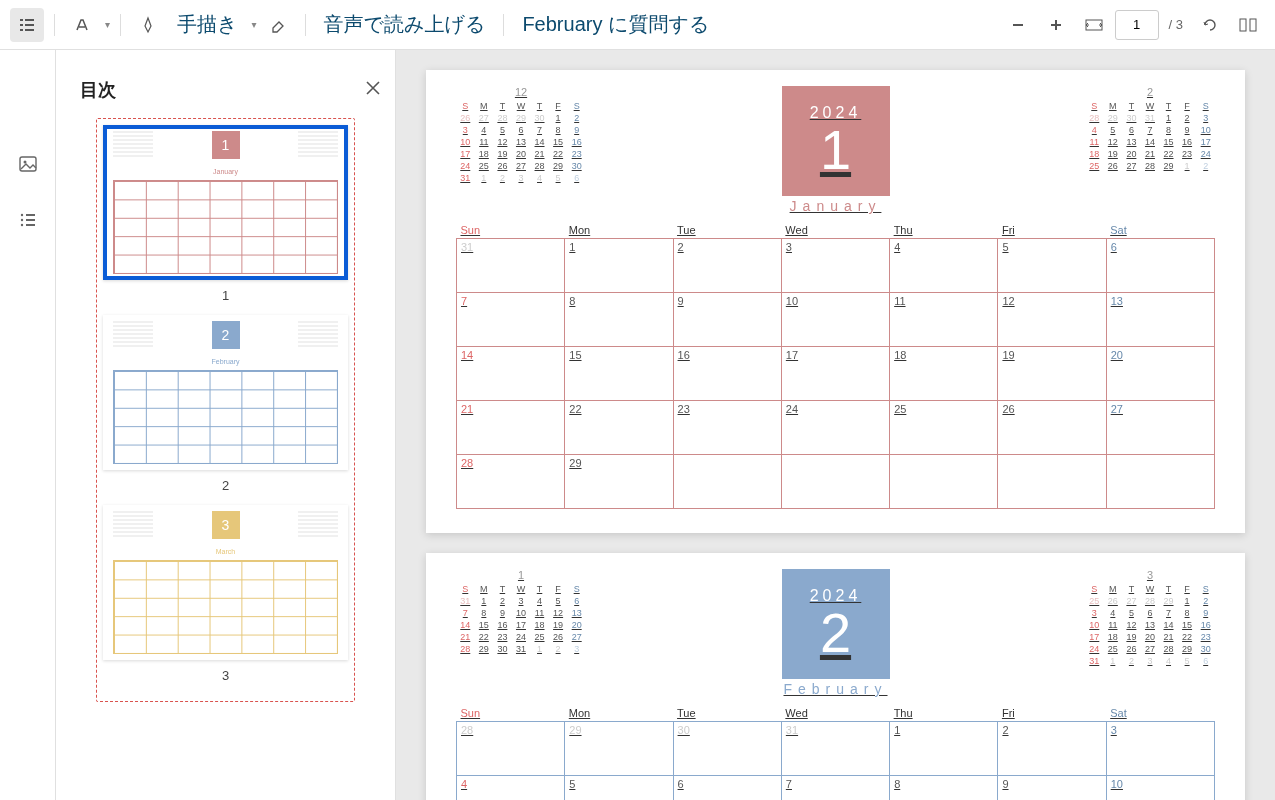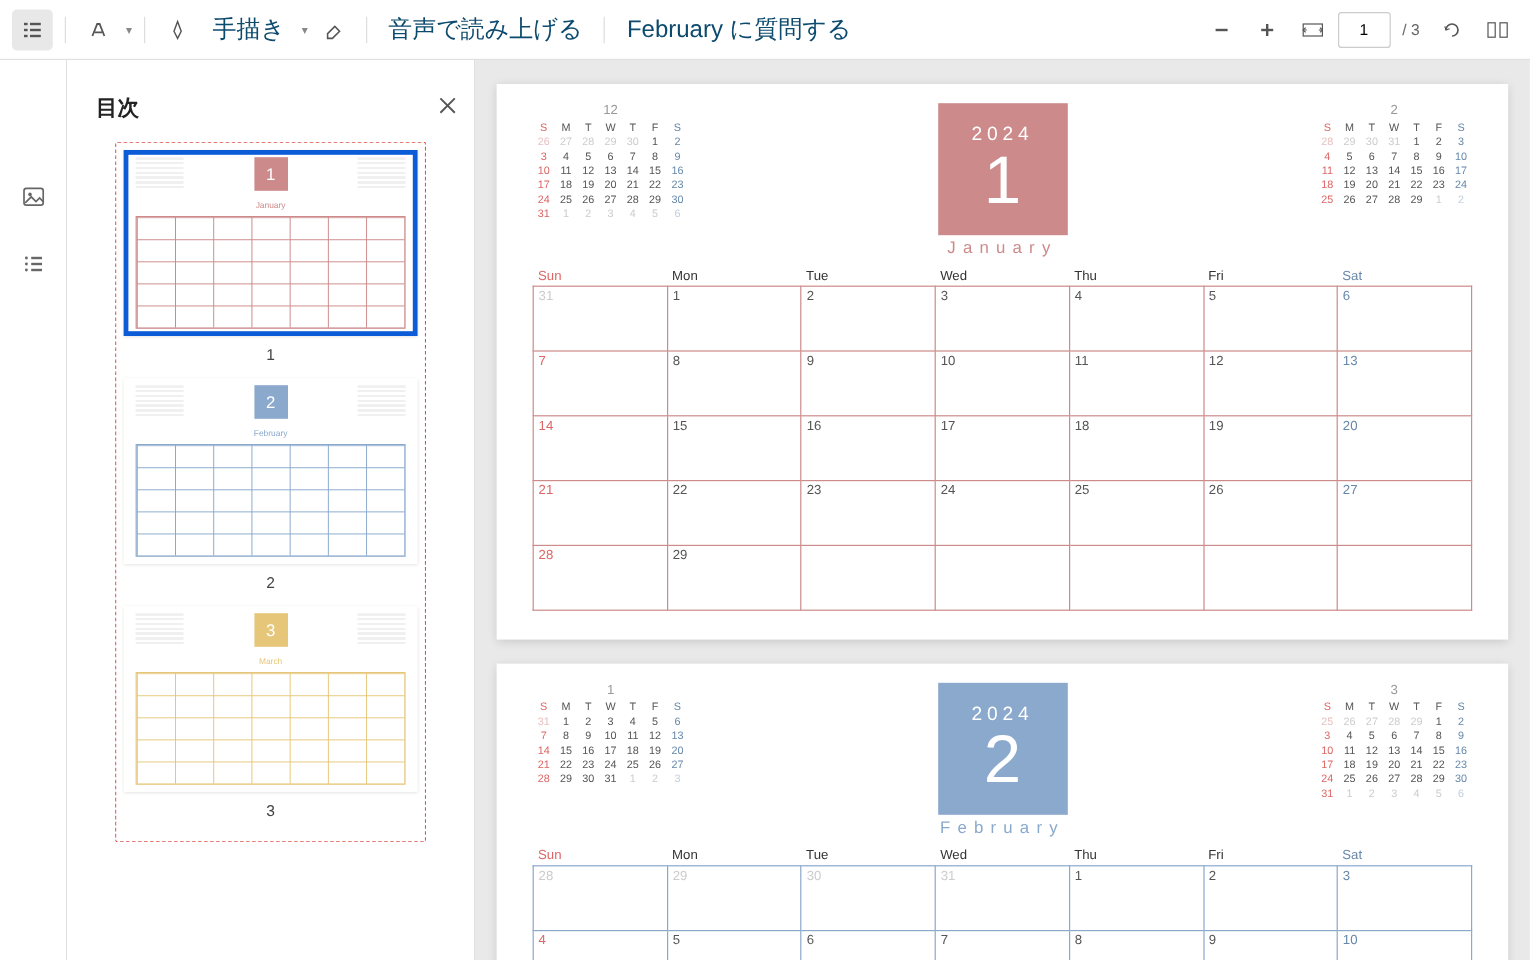--- a/index.html
+++ b/index.html
@@ -22,21 +22,21 @@
 .toc-header { display: flex; align-items: flex-end; justify-content: space-between; padding: 24px 8px 16px 24px; }
 .toc-title { font-size: 18px; font-weight: 600; color: #222; }
 .toc-close { font-size: 20px; cursor: pointer; color: #555; width: 28px; height: 28px; display: flex; align-items: center; justify-content: center; }
 .toc-body { flex: 1; overflow-y: auto; padding: 0 40px 20px 40px; }
 .thumb-container { border: 1px dashed #d9534f; padding: 6px; border-radius: 2px; }
 .thumb-item { margin-bottom: 12px; text-align: center; cursor: pointer; }
 .thumb-img { width: 100%; height: 155px; background: #fff; box-shadow: 0 1px 3px rgba(0,0,0,0.15); position: relative; overflow: hidden; }
 .thumb-img.selected { outline: 4px solid #0b5cd6; outline-offset: -4px; }
 .thumb-label { margin-top: 8px; font-size: 13px; color: #444; }
 
-.doc-area { flex: 1; background: #e9e9e9; overflow-y: auto; padding: 20px 18px; }
+.doc-area { flex: 1; background: #e9e9e9; overflow-y: auto; padding: 20px 30px; text-decoration: underline; }
 .page { background: #fff; box-shadow: 0 2px 8px rgba(0,0,0,0.15); margin-bottom: 20px; padding: 16px 30px 24px 30px; }
 
 .cal-header { display: flex; justify-content: space-between; align-items: flex-start; margin-bottom: 8px; }
 .mini-cal { font-size: 9px; width: 130px; text-align: center; }
 .mini-cal .mtitle { color: #999; font-size: 11px; margin-bottom: 2px; }
 .mini-cal table { width: 100%; border-collapse: collapse; }
 .mini-cal th, .mini-cal td { width: 14.28%; font-weight: normal; padding: 0; line-height: 12px; font-size: 9px; color: #555; }
 .mini-cal th.sun, .mini-cal td.sun { color: #d66; }
 .mini-cal th.sat, .mini-cal td.sat { color: #68a; }
 .mini-cal td.other { color: #ccc; }

